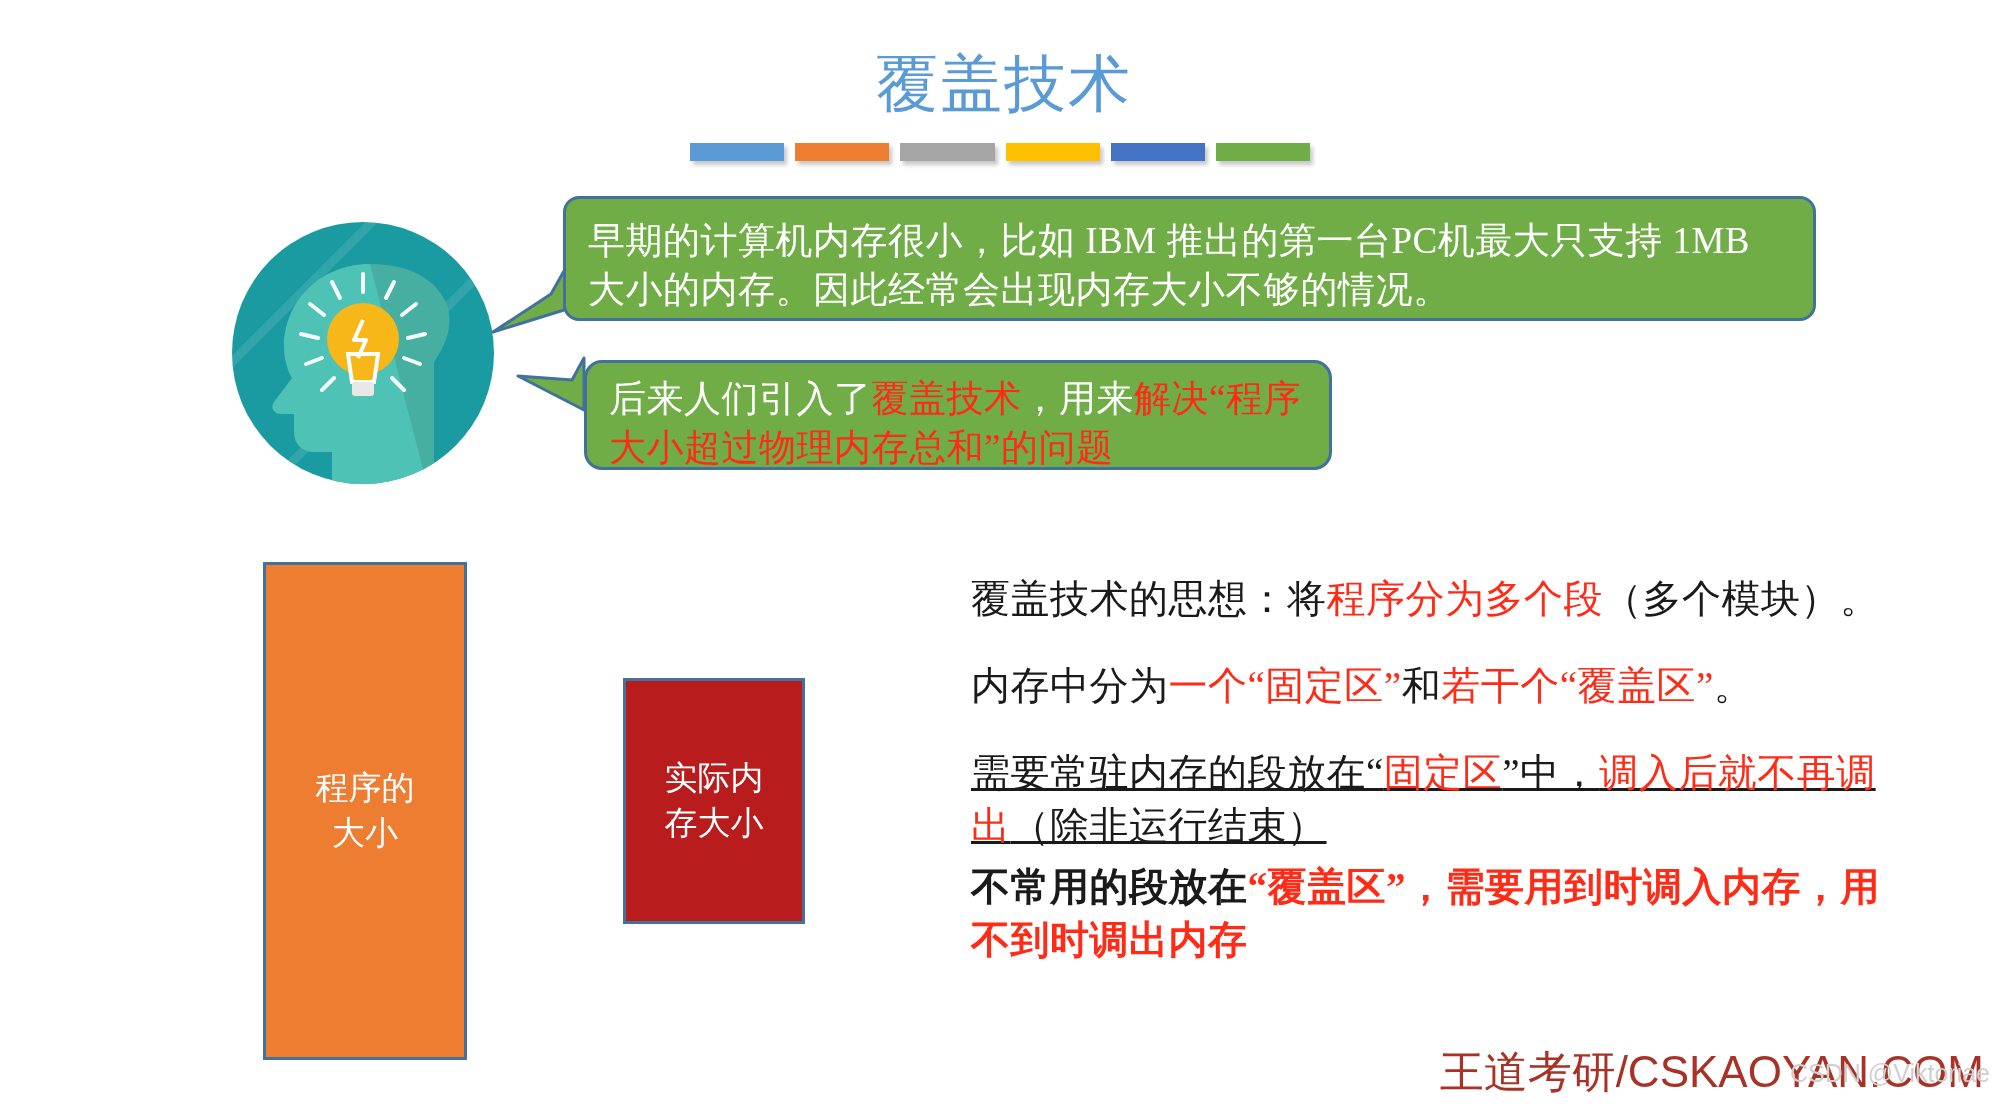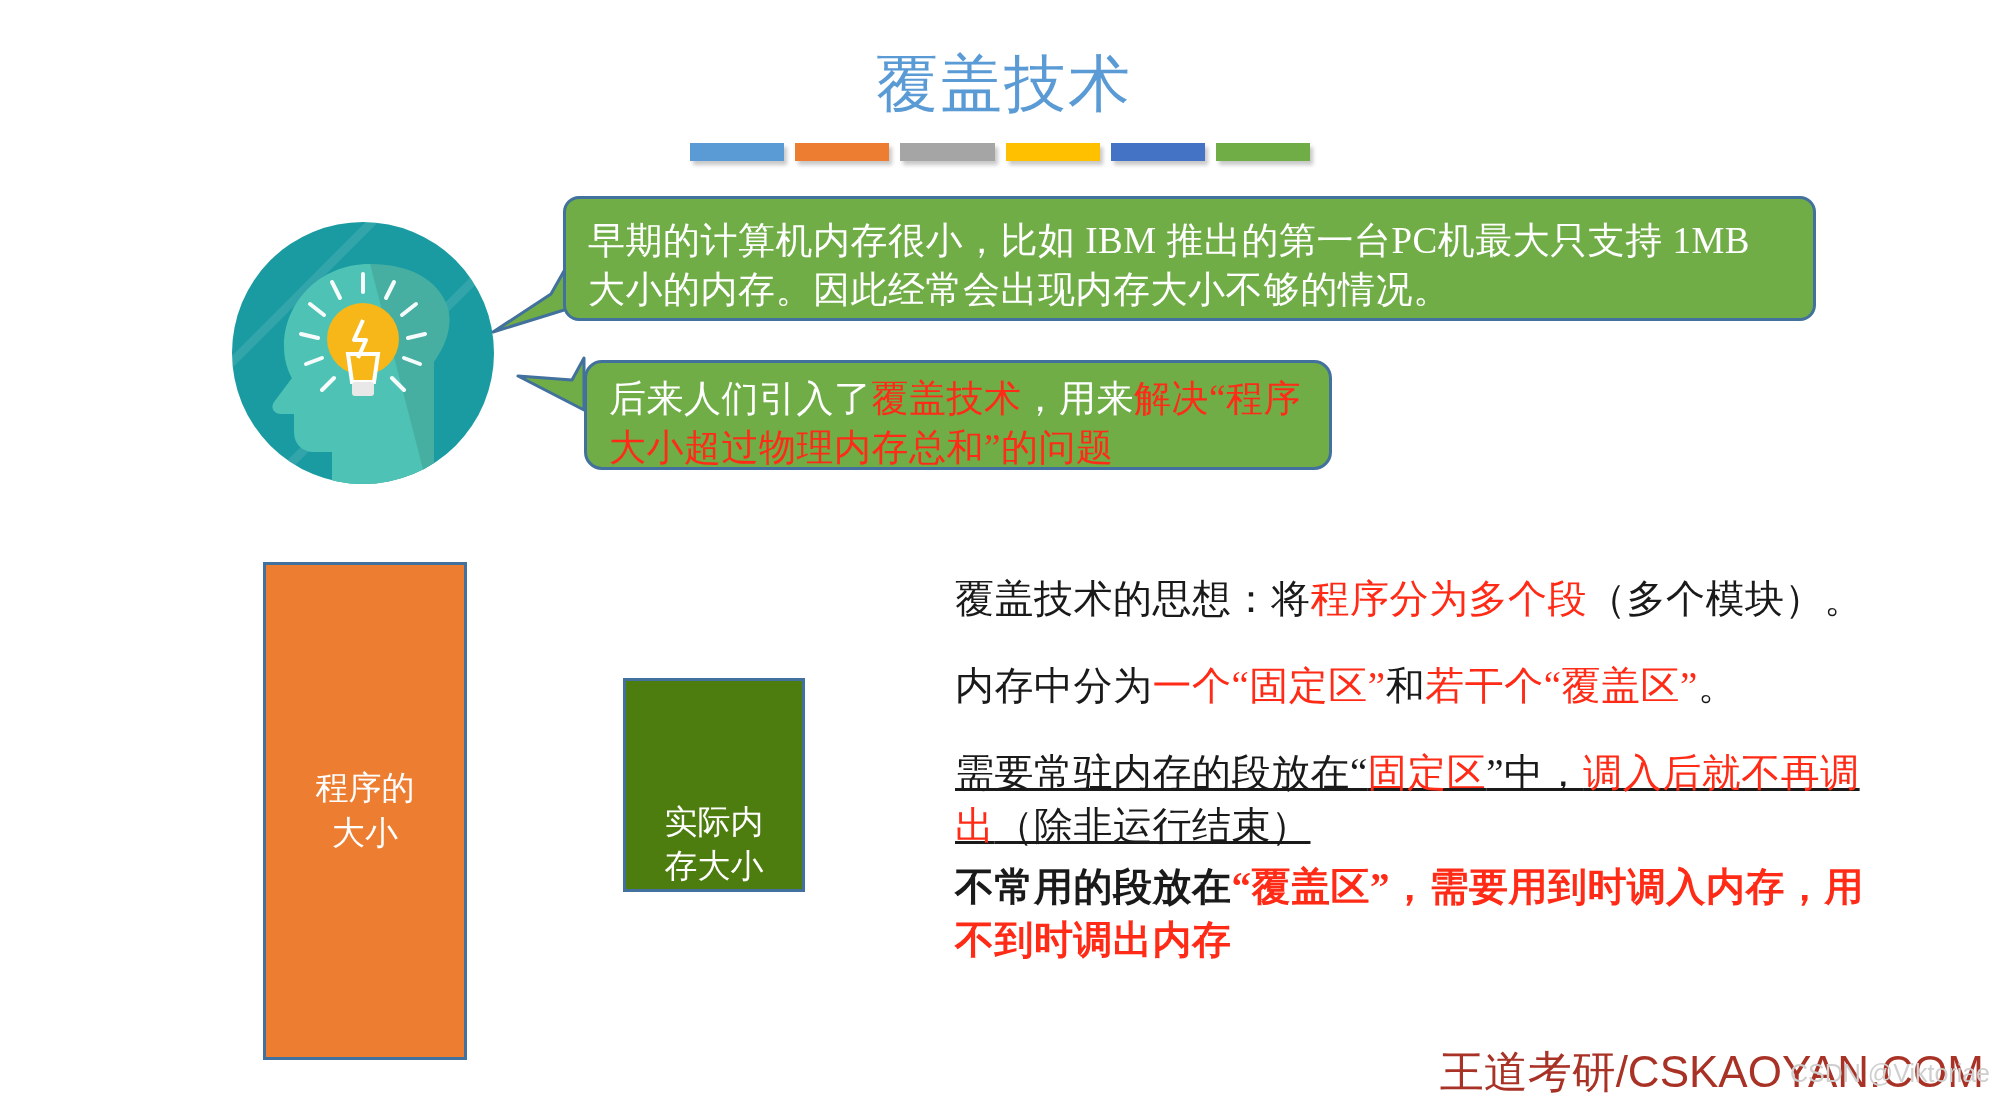--- a/index.html
+++ b/index.html
@@ -95,36 +95,35 @@
     font-size: 33px;
     line-height: 1.35;
   }
   .block-program {
     left: 263px; top: 562px;
     width: 204px; height: 498px;
     background: #ed7d31;
   }
   .block-memory {
     left: 623px; top: 678px;
-    width: 182px; height: 214px;
-    background: #4d7c0f;
-    align-items: flex-end;
+    width: 182px; height: 246px;
+    background: #b91c1c;
   }
 
   
   .body-text {
     position: absolute;
     left: 955px; top: 572px;
     width: 930px;
     font-size: 39px;
     line-height: 1.36;
     color: #1a1a1a;
     letter-spacing: 0.5px;
   }
-  .para { margin-bottom: 34px; }
+  .para { margin-bottom: 34px; margin-left: 16px; }
   .para:last-child { margin-bottom: 0; font-weight: bold; }
   .para.tight { margin-bottom: 8px; text-decoration: underline; }
   .hl { color: #ff2b17; }
 
   
   .watermark {
     position: absolute;
     right: 24px; bottom: 18px;
     font-size: 44px;
     color: #a93226;

